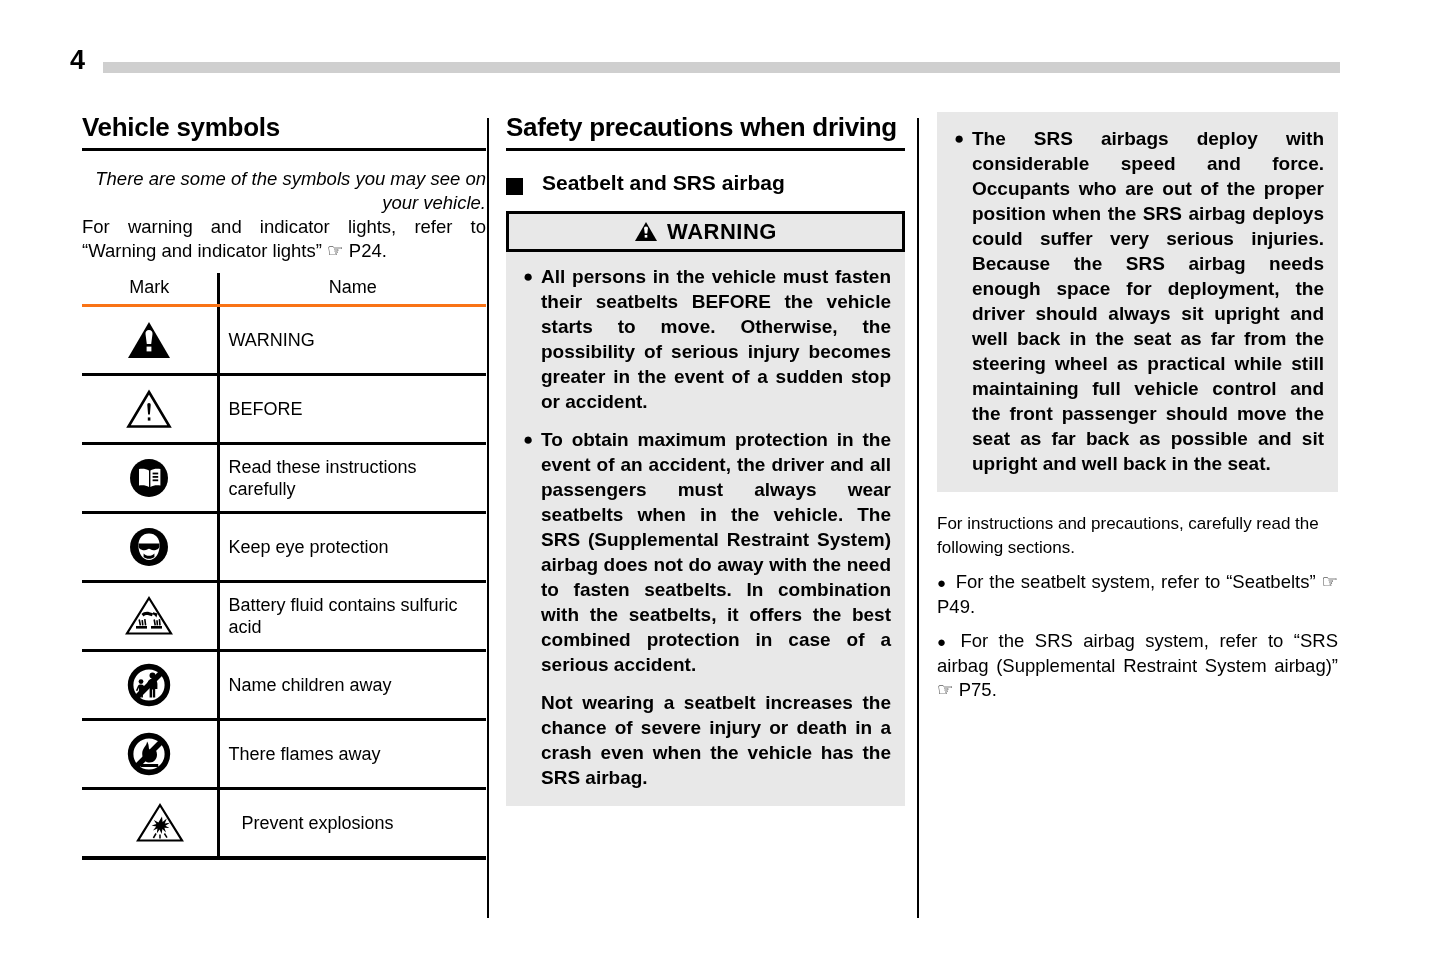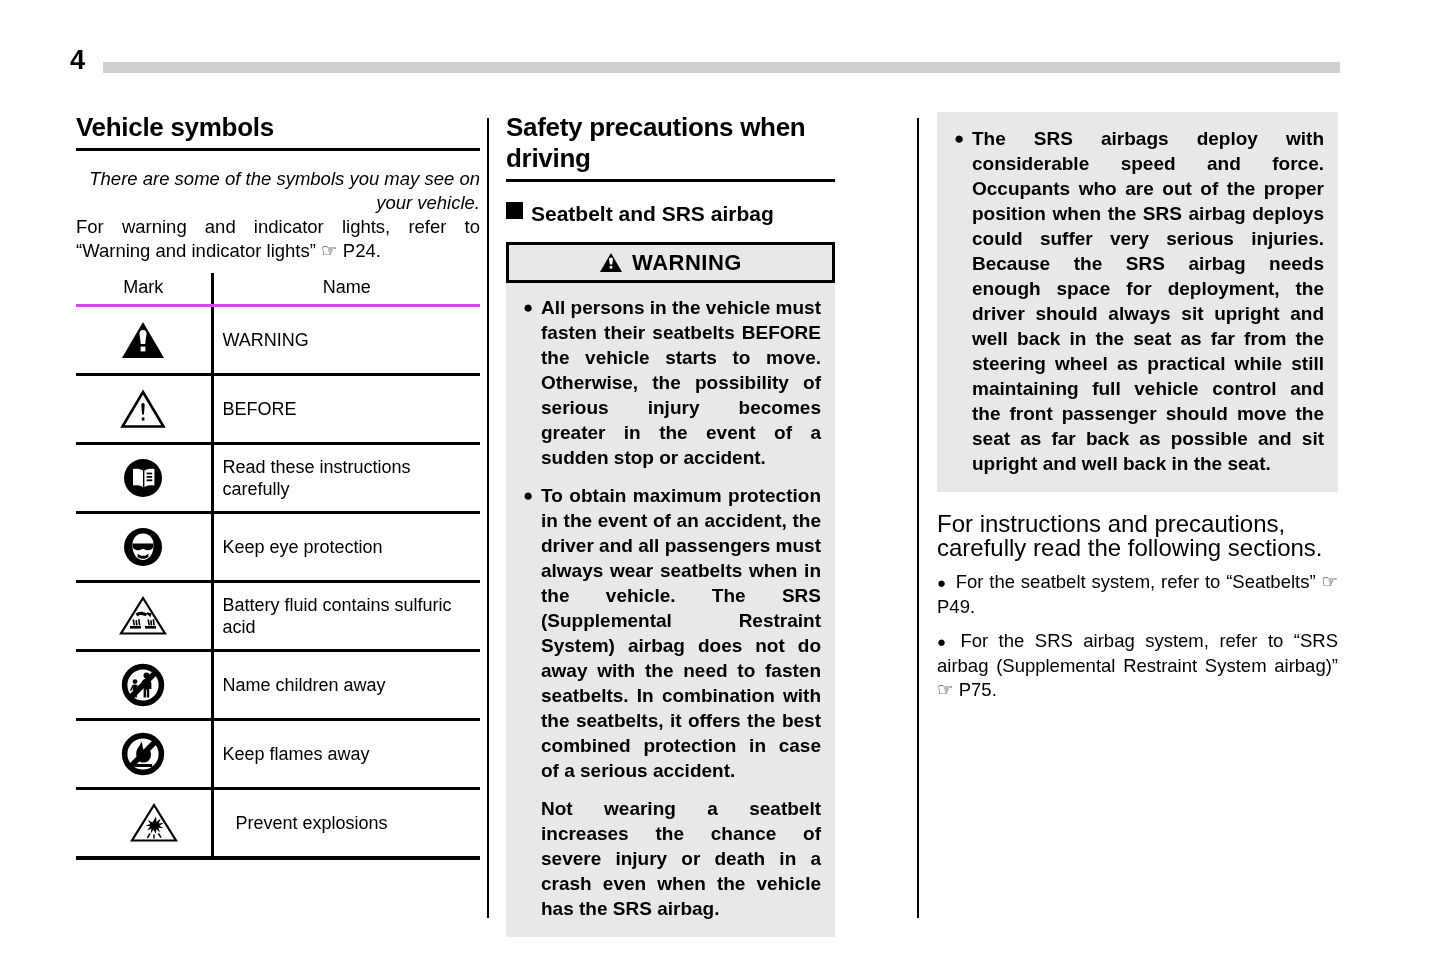--- a/index.html
+++ b/index.html
@@ -55,41 +55,41 @@
     background: #000000;
   }
   .col-divider.left  { left: 487px; }
   .col-divider.right { left: 917px; }
 
   
   .column {
     position: absolute;
     top: 112px;
   }
-  .col-1 { left: 76px;  width: 404px; }
-  .col-2 { left: 506px; width: 329px; }
+  .col-1 { left: 82px;  width: 404px; }
+  .col-2 { left: 506px; width: 399px; }
   .col-3 { left: 937px; width: 401px; }
 
   
   h1.section-title {
     margin: 0;
     font-size: 26px;
     font-weight: bold;
     line-height: 31px;
     letter-spacing: -0.3px;
   }
   .title-rule {
     margin-top: 5px;
     border-bottom: 3px solid #000000;
   }
 
   .subhead {
     display: flex;
-    align-items: flex-start;
-    gap: 8px;
+    align-items: flex-end;
+    gap: 19px;
     margin-top: 20px;
   }
   .subhead .sq {
     width: 17px;
     height: 17px;
     background: #000;
     flex: 0 0 auto;
   }
   .subhead .txt {
     font-size: 21px;
@@ -112,21 +112,21 @@
     margin-top: 10px;
     border-collapse: collapse;
     width: 404px;
     table-layout: fixed;
   }
   table.symbols col.mark { width: 136px; }
   table.symbols th {
     font-size: 18px;
     font-weight: normal;
     padding: 4px 0 6px 0;
-    border-bottom: 3px solid #d946ef;
+    border-bottom: 3px solid #f97316;
   }
   table.symbols td {
     border-bottom: 3px solid #000;
     padding: 0;
     vertical-align: middle;
     height: 66px;
   }
   table.symbols td.mark-cell {
     text-align: center;
     border-right: 3px solid #000;
@@ -189,21 +189,21 @@
   .plain-warn {
     font-size: 19px;
     font-weight: bold;
     line-height: 25px;
     text-align: justify;
     margin-left: 21px;
   }
 
   
   .ref-intro {
-    font-size: 24px;
+    font-size: 17px;
     line-height: 24px;
     margin-top: 20px;
   }
   .ref-item {
     font-size: 18.5px;
     line-height: 24px;
     margin-top: 10px;
     text-align: justify;
   }
   .ref-item .dot {
@@ -328,21 +328,21 @@
 
         <tr>
           <td class="mark-cell">
             <svg class="sym-svg" width="44" height="44" viewBox="0 0 44 44">
               <circle cx="22" cy="22" r="18.4" fill="none" stroke="#000" stroke-width="5.6"></circle>
               <path d="M20 9.5 C20 14 15.2 15.8 15.2 21.8 C15.2 27 18.4 30.6 22.6 30.6 C27 30.6 30 27.2 30 22.6 C30 18.8 27.8 16.8 26.4 14.2 C26.4 17 25 18 23.8 18 C22.6 18 21.8 17 21.8 15.6 C21.8 13.4 21.2 10.8 20 9.5 Z" fill="#000"></path>
               <rect x="13.6" y="32" width="17.6" height="3" fill="#000"></rect>
               <line x1="8.2" y1="35.8" x2="35.8" y2="8.2" stroke="#000" stroke-width="5.6"></line>
             </svg>
           </td>
-          <td class="name-cell">Keep flames away</td>
+          <td class="name-cell">There flames away</td>
         </tr>
 
         <tr class="last">
           <td class="mark-cell">
             <svg class="sym-svg" width="50" height="42" viewBox="0 0 50 42">
               <path d="M25 3 L47 38.5 L3 38.5 Z" fill="none" stroke="#000" stroke-width="2.2" stroke-linejoin="miter"></path>
               <path d="M27 14.5 L27.6 20 L31.8 16.6 L29.8 21.6 L35 20.8 L30.4 23.8 L34.4 26 L29.4 25.8 L31 30.4 L27.4 27 L26.6 32 L24.6 27.6 L21.8 31.6 L22.4 26.4 L18 28.4 L21.2 24.6 L16.6 23.4 L21.4 22 L18.8 18 L23.4 20.4 Z" fill="#000"></path>
               <path d="M21 31.5 L18.4 36 M25 32.6 L25 36.4 M29.4 31.5 L32 35.6" stroke="#000" stroke-width="1.5"></path>
             </svg>
           </td>

